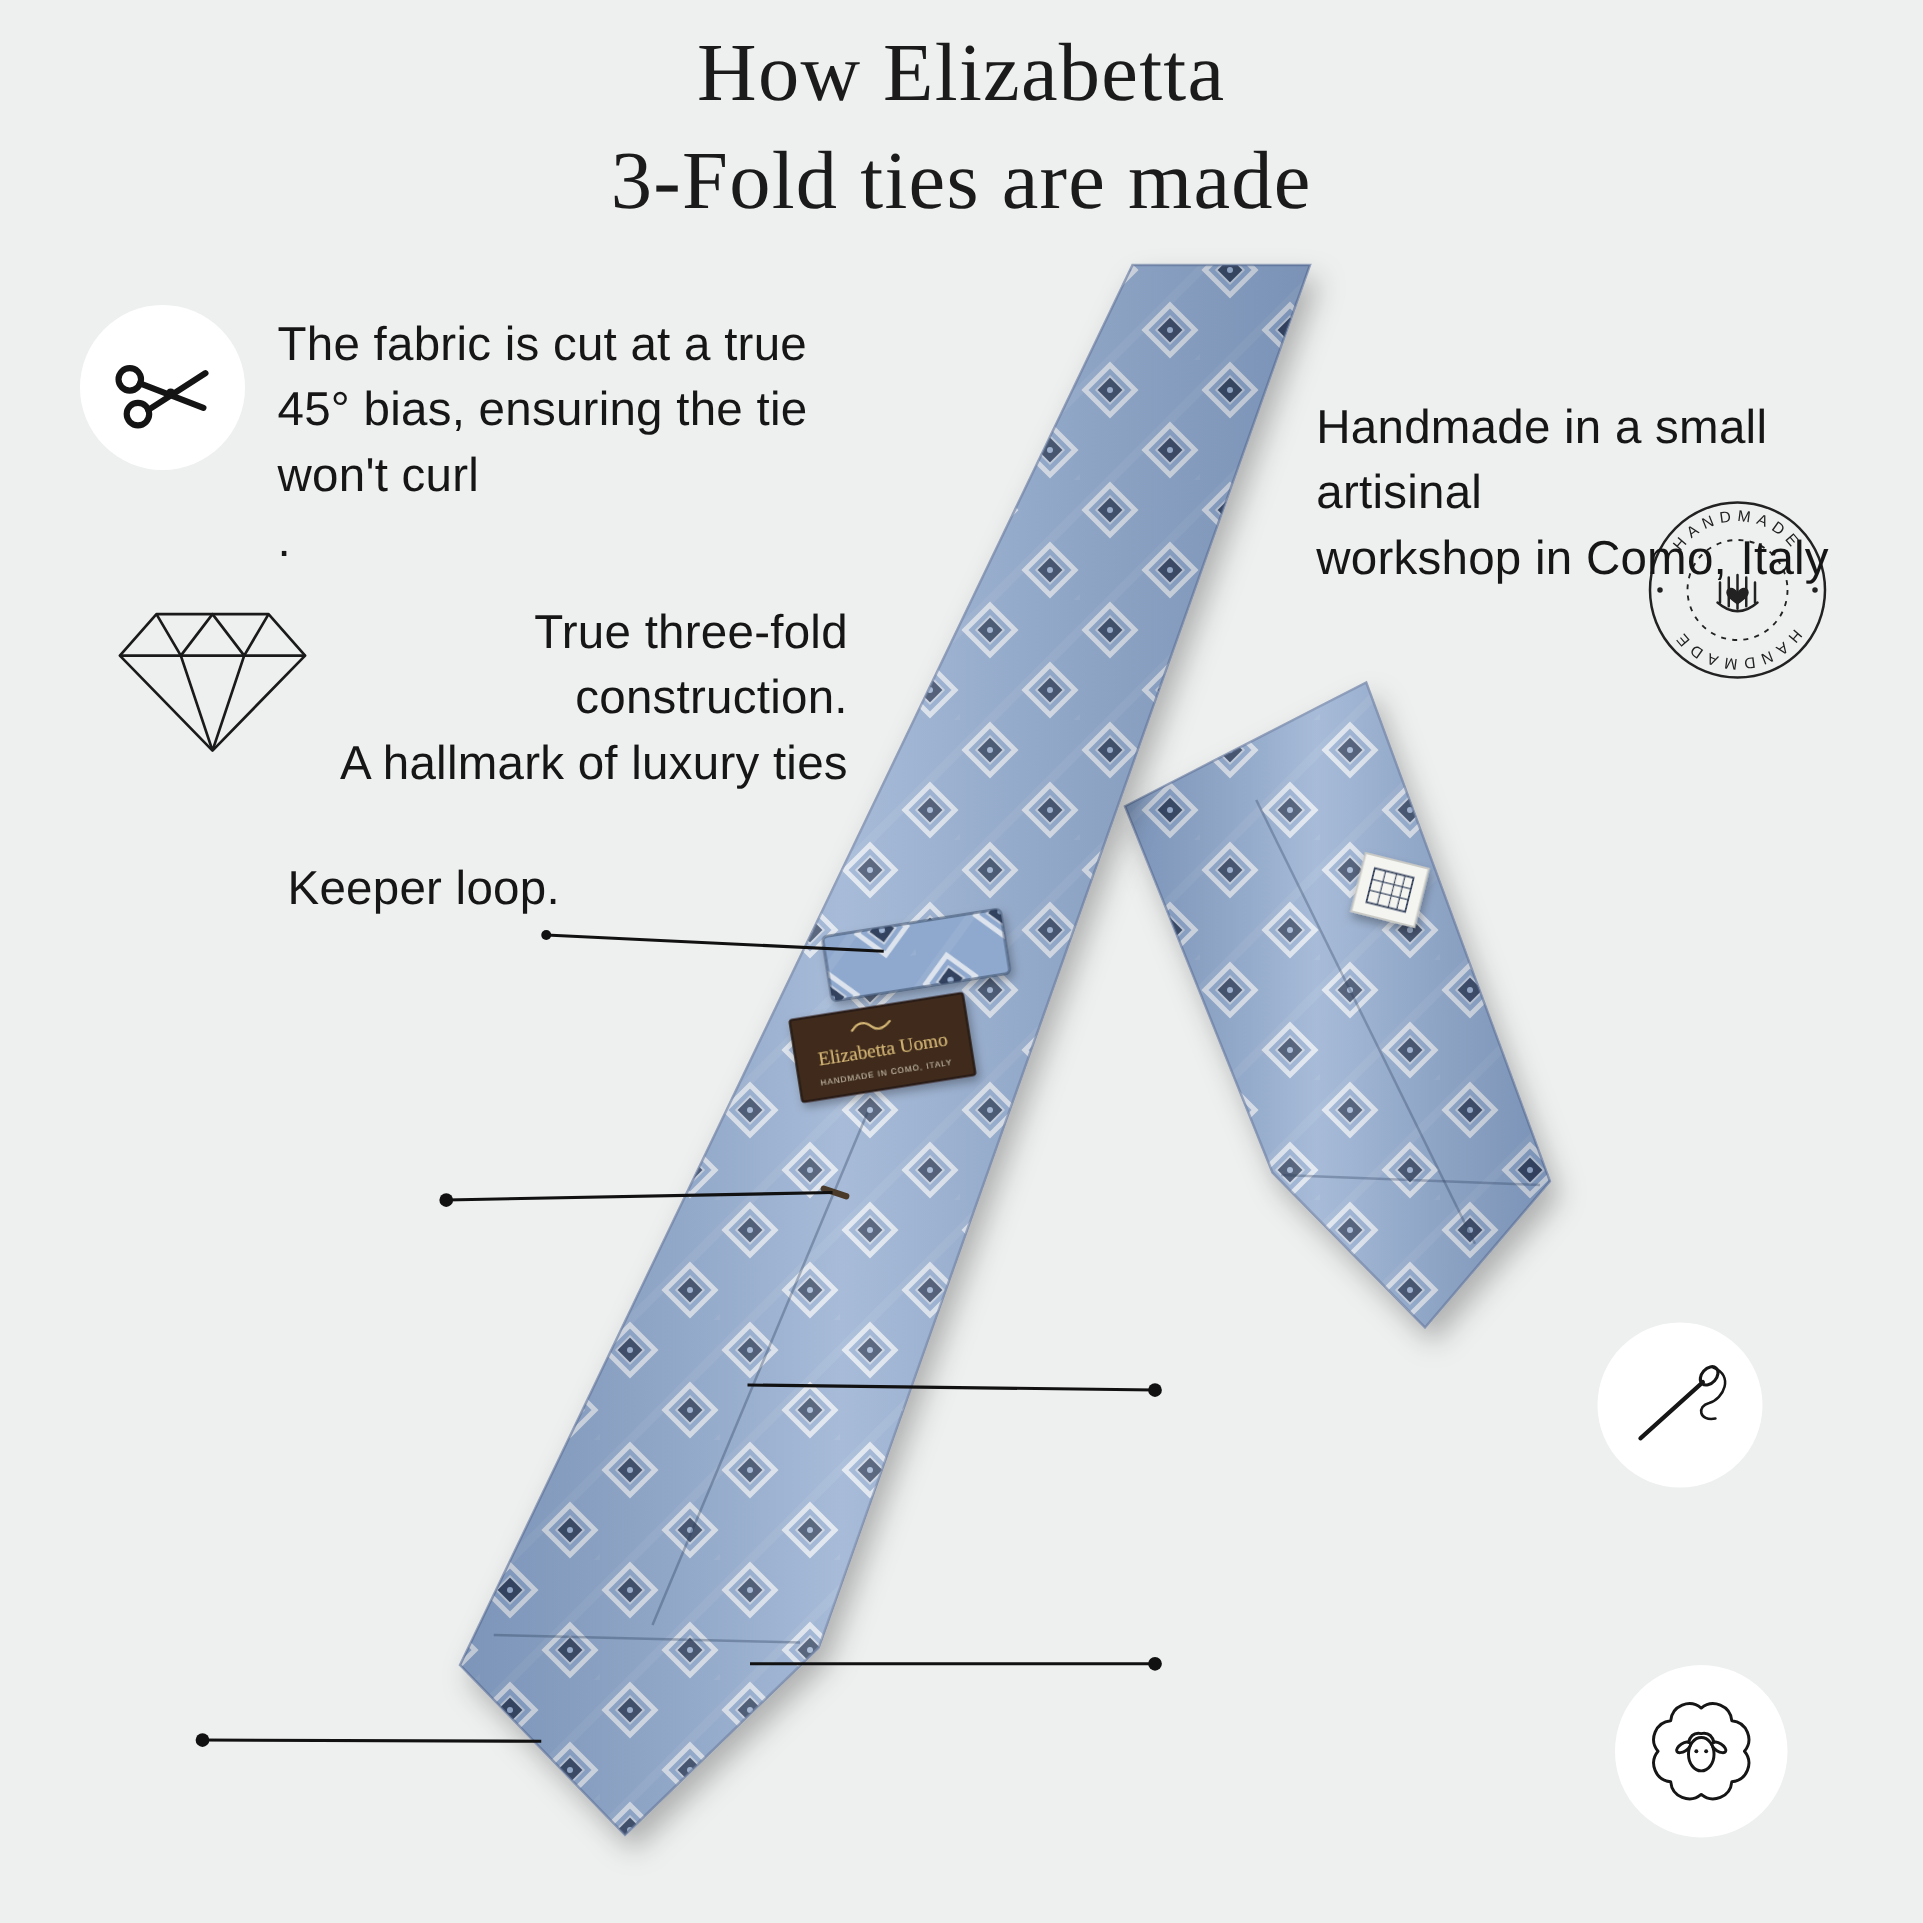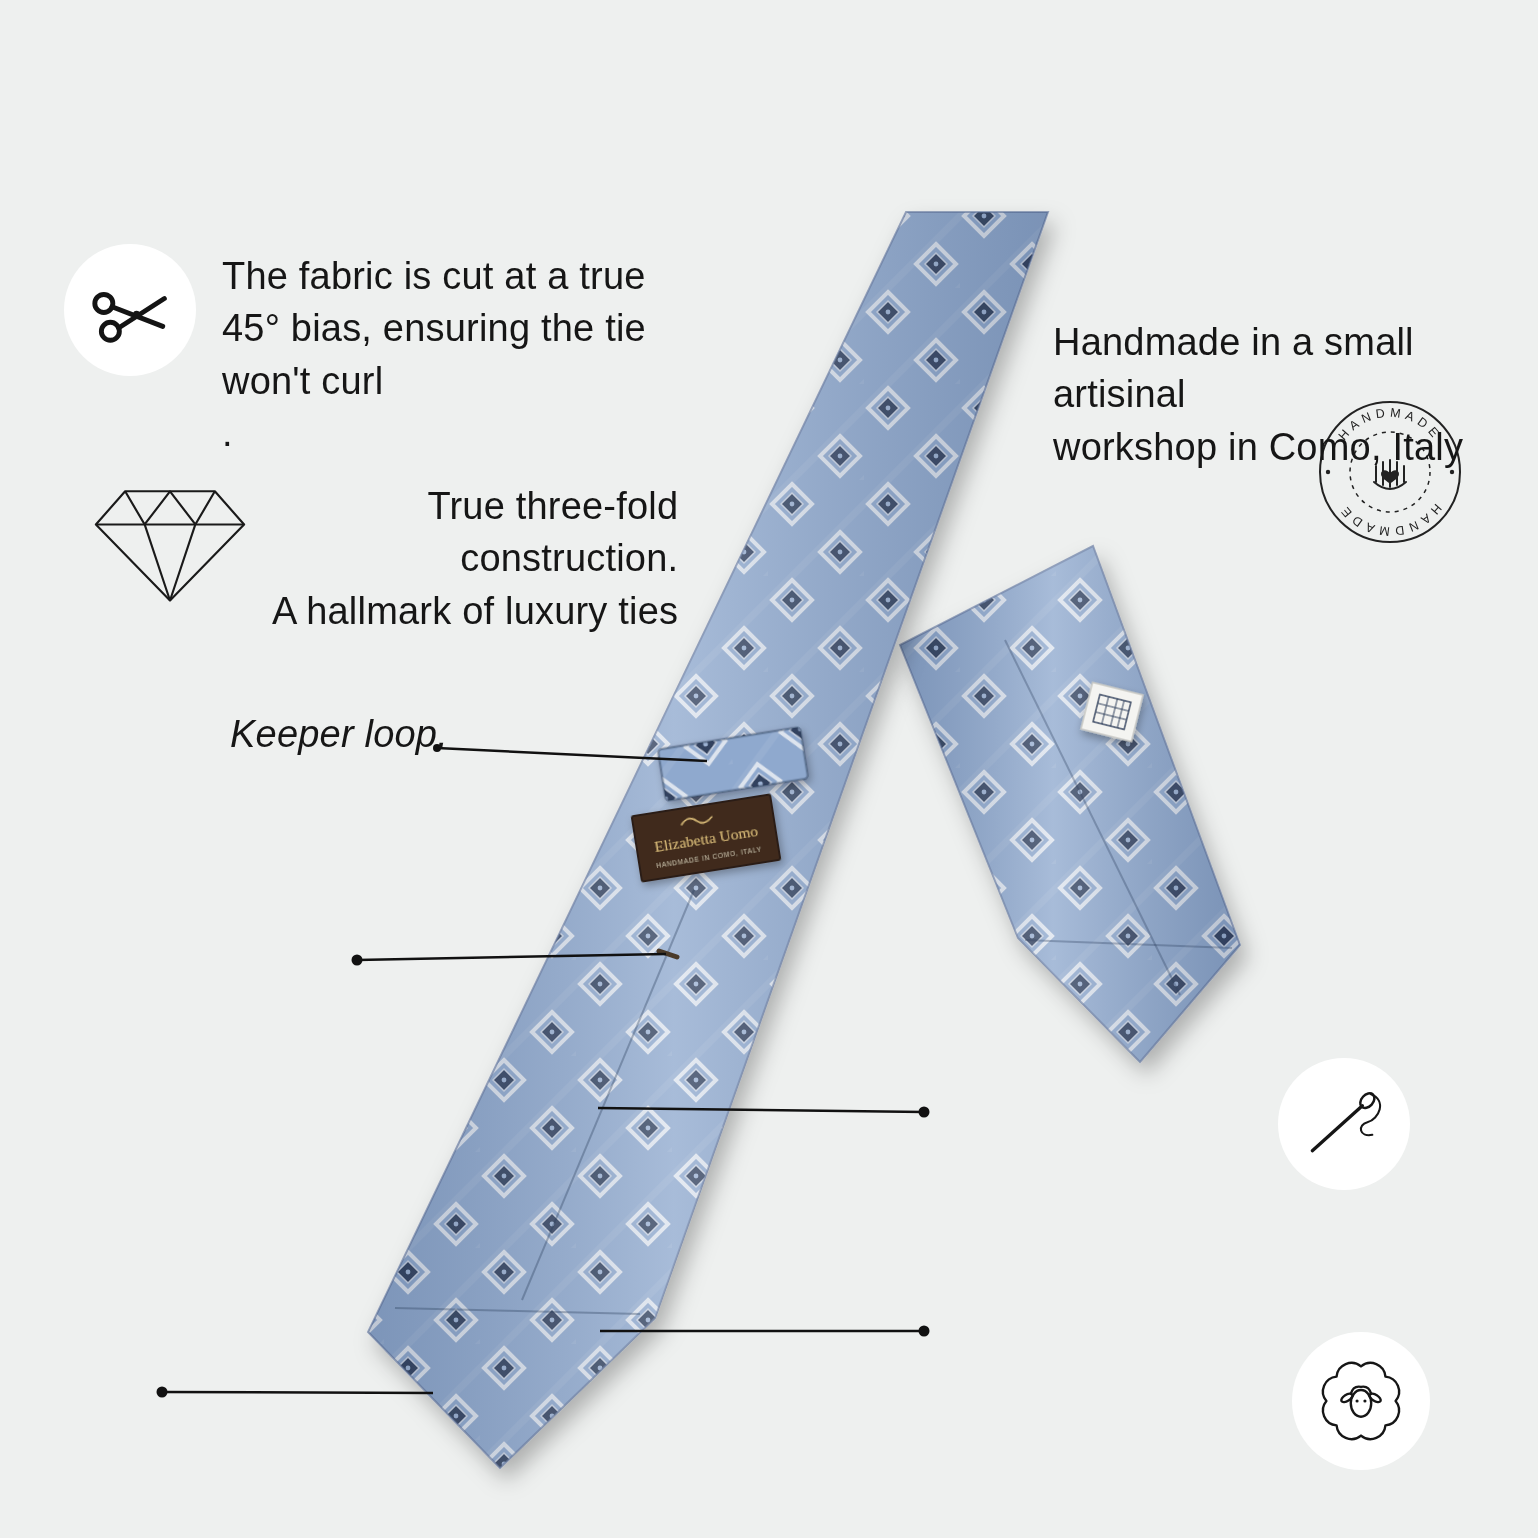--- a/index.html
+++ b/index.html
@@ -106,20 +106,22 @@
     </g>
     <g fill="#111111">
       <circle cx="437" cy="748" r="4"></circle>
       <circle cx="357" cy="960" r="5.5"></circle>
       <circle cx="924" cy="1112" r="5.5"></circle>
       <circle cx="162" cy="1392" r="5.5"></circle>
       <circle cx="924" cy="1331" r="5.5"></circle>
     </g>
   </svg>
 
+  <div class="title">How Elizabetta
+3-Fold ties are made</div>
 
   <div class="icon-circle" style="left:64px; top:244px; width:132px; height:132px;">
     <svg width="108" height="108" viewBox="-66 -66 132 132">
       <g stroke="#141414" fill="none" stroke-width="6" stroke-linecap="round">
         <circle cx="-32" cy="-8" r="11"></circle>
         <circle cx="-24" cy="26" r="11"></circle>
         <line x1="-22" y1="-4" x2="40" y2="20"></line>
         <line x1="-14" y1="22" x2="42" y2="-14"></line>
       </g>
       <circle cx="8" cy="5" r="4" fill="#141414"></circle>
@@ -184,21 +186,21 @@
 
   <div class="callout" style="left:222px; top:250px;">The fabric is cut at a true
 45° bias, ensuring the tie
 won't curl
 .</div>
 
   <div class="callout" style="left:272px; top:480px;text-align:right;">True three-fold
 construction.
 A hallmark of luxury ties</div>
 
-  <div class="callout" style="left:230px; top:708px;font-style:italic;">Keeper loop.</div>
+  <div class="callout" style="left:230px; top:685px;">Keeper loop.</div>
 
 
   <div class="callout" style="left:1053px; top:316px;">Handmade in a small artisinal
 workshop in Como, Italy</div>
 
 
 
 
 </div>
 

